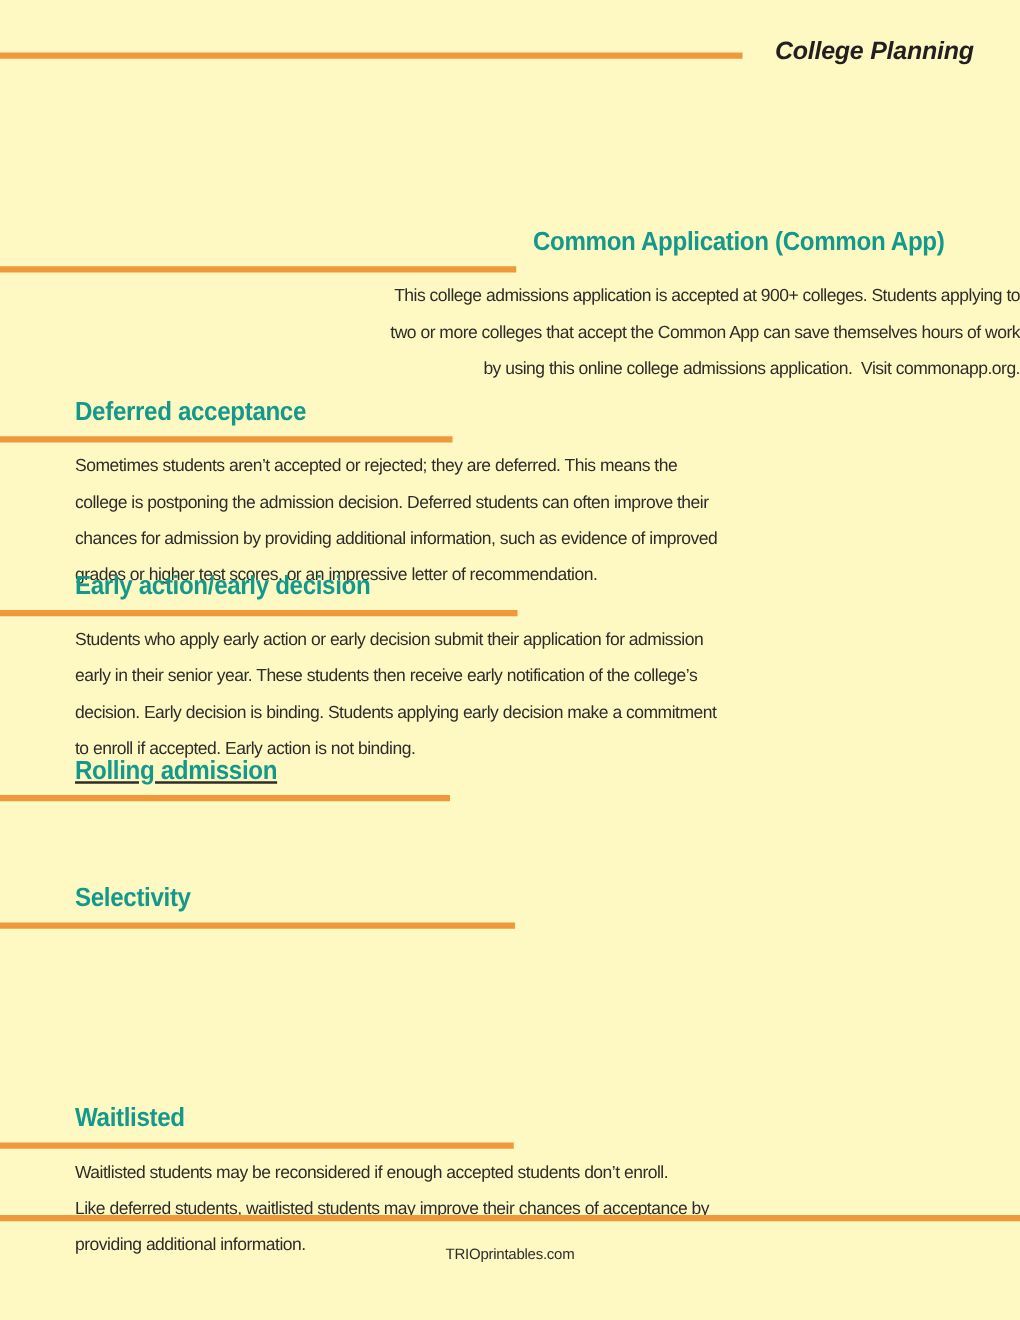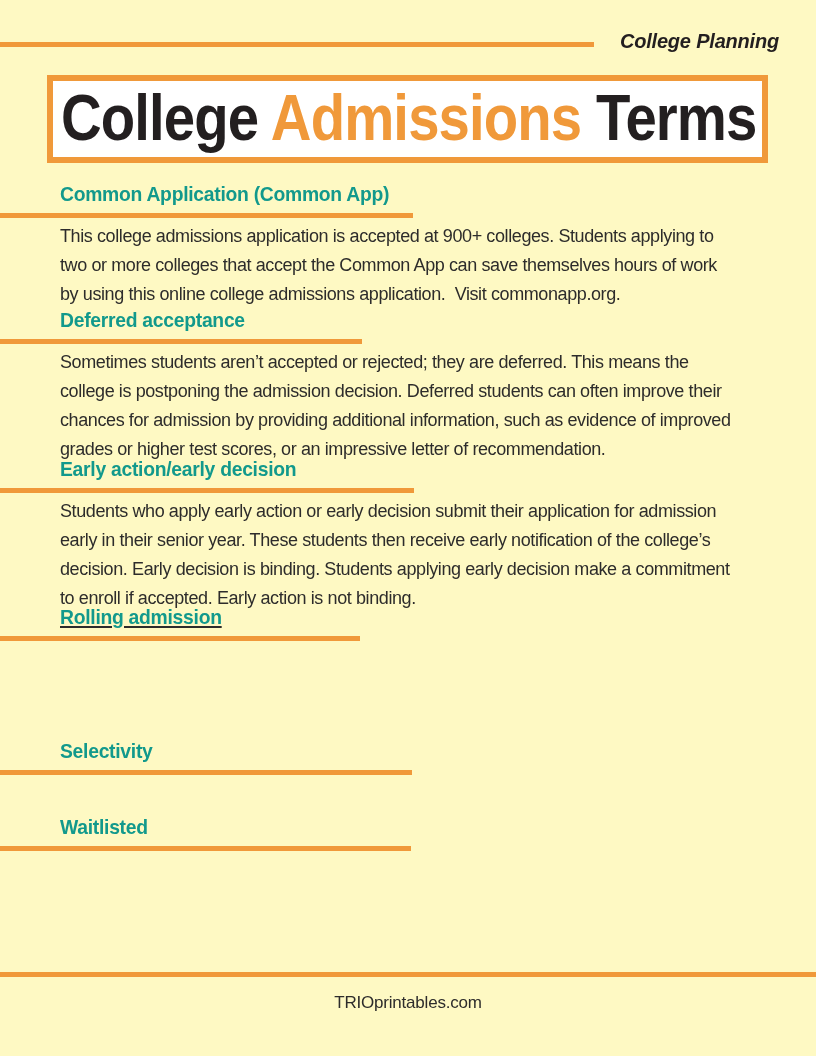--- a/index.html
+++ b/index.html
@@ -72,66 +72,63 @@
     transform-origin: 0 50%;
   }
   .term .rule {
     height: 5px;
     margin-left: -60px;
     margin-top: 6px;
     background: var(--accent);
   }
   .term p {
     margin: 4px 0 0 0;
-    font-size: 18px;
+    font-size: 14px;
     line-height: 29px;
     letter-spacing: -0.4px;
     color: var(--body);
     white-space: pre-line;
   }
   
   .footer-rule {
     position: absolute;
     left: 0; top: 972px;
     width: 816px; height: 5px;
     background: var(--accent);
   }
   .site-credit {
     position: absolute;
     left: 0; top: 991px;
     width: 816px;
     line-height: 24px;
     text-align: center;
-    font-size: 17px;
+    font-size: 12px;
     letter-spacing: -0.2px;
     color: var(--body);
   }
 </style>
 </head>
 <body>
 
 <div class="page">
 
   <div class="top-rule"></div>
   <div class="brand">College Planning</div>
 
-  <div class="title-box">
-    <h1><span>College</span> <span class="accent">Admissions</span> <span>Terms</span></h1>
-  </div>
 
   <div id="sections">
-    <section class="term" style="top: 181px;">
+    <section class="term" style="top: 181px; text-align: right;">
       <h2>Common Application (Common App)</h2>
       <div class="rule" style="width: 413px;"></div>
       <p>This college admissions application is accepted at 900+ colleges. Students applying to
 two or more colleges that accept the Common App can save themselves hours of work
 by using this online college admissions application.&nbsp; Visit commonapp.org.</p>
     </section>
 
-    <section class="term" style="top: 307px;">
+    <section class="term" style="top: 317px;">
       <h2>Deferred acceptance</h2>
       <div class="rule" style="width: 362px;"></div>
       <p>Sometimes students aren’t accepted or rejected; they are deferred. This means the
 college is postponing the admission decision. Deferred students can often improve their
 chances for admission by providing additional information, such as evidence of improved
 grades or higher test scores, or an impressive letter of recommendation.</p>
     </section>
 
     <section class="term" style="top: 456px;">
       <h2>Early action/early decision</h2>
@@ -140,27 +137,30 @@
 early in their senior year. These students then receive early notification of the college’s
 decision. Early decision is binding. Students applying early decision make a commitment
 to enroll if accepted. Early action is not binding.</p>
     </section>
 
     <section class="term" style="top: 604px; text-decoration: underline;">
       <h2>Rolling admission</h2>
       <div class="rule" style="width: 360px;"></div>
     </section>
 
-    <section class="term" style="top: 706px; margin-top: 32px;">
+    <section class="term" style="top: 706px;">
       <h2>Selectivity</h2>
       <div class="rule" style="width: 412px;"></div>
     </section>
 
-    <section class="term" style="top: 814px;">
+    <section class="term" style="top: 882px;">
       <h2>Waitlisted</h2>
       <div class="rule" style="width: 411px;"></div>
+      <p>Waitlisted students may be reconsidered if enough accepted students don’t enroll.
+Like deferred students, waitlisted students may improve their chances of acceptance by
+providing additional information.</p>
     </section>
   </div>
 
   <div class="footer-rule"></div>
   <div class="site-credit">TRIOprintables.com</div>
 
 </div>
 
 </body></html>

